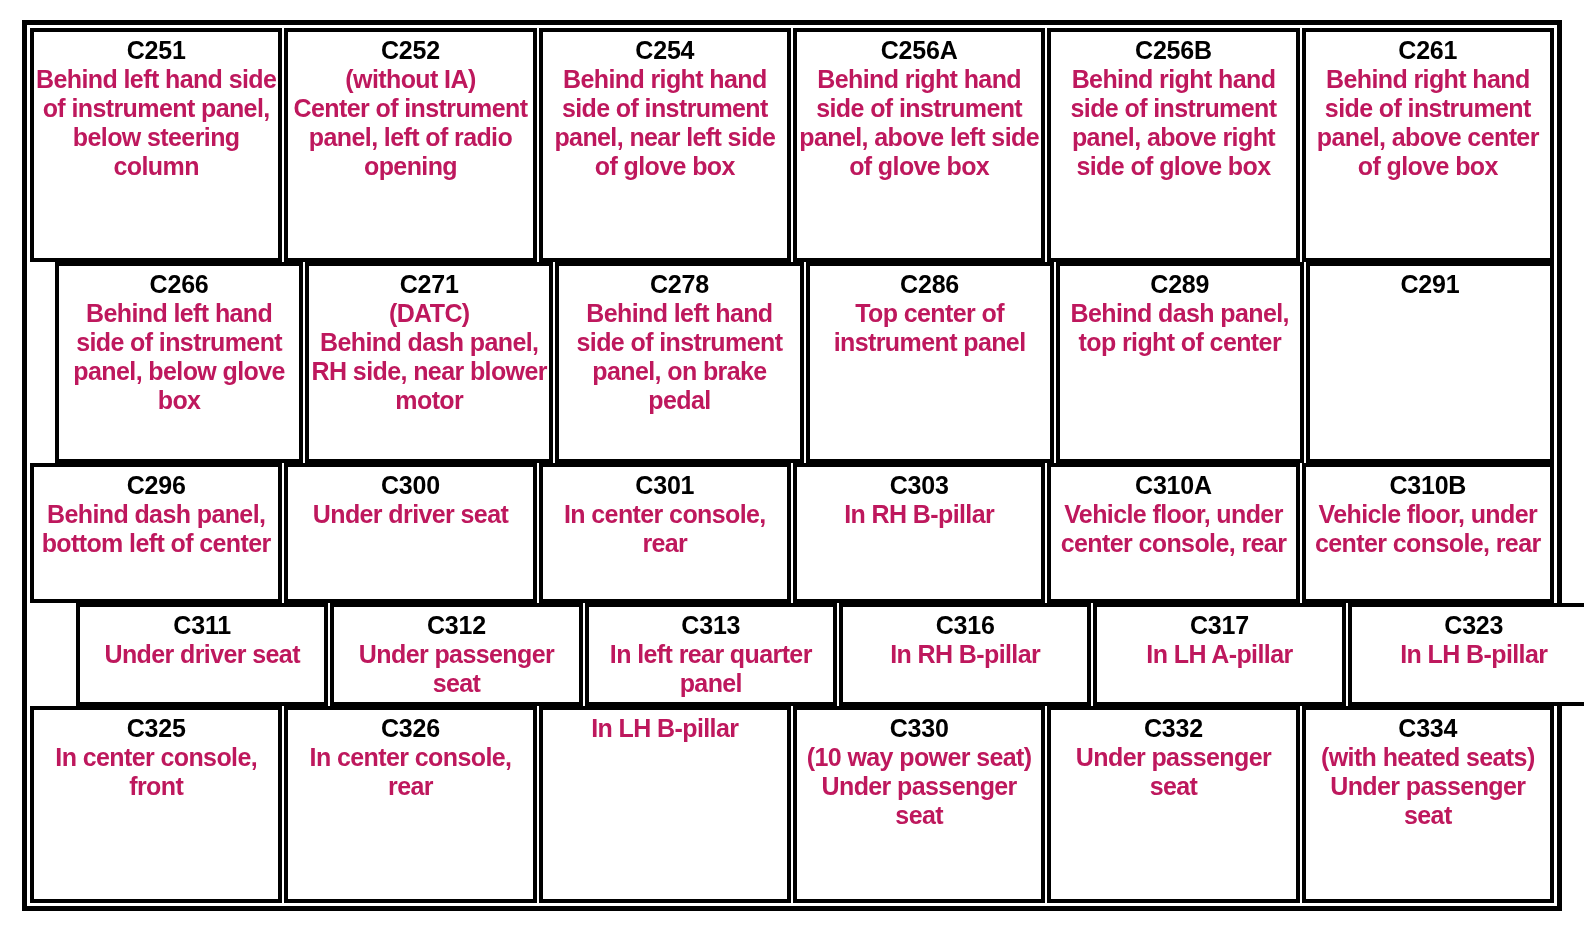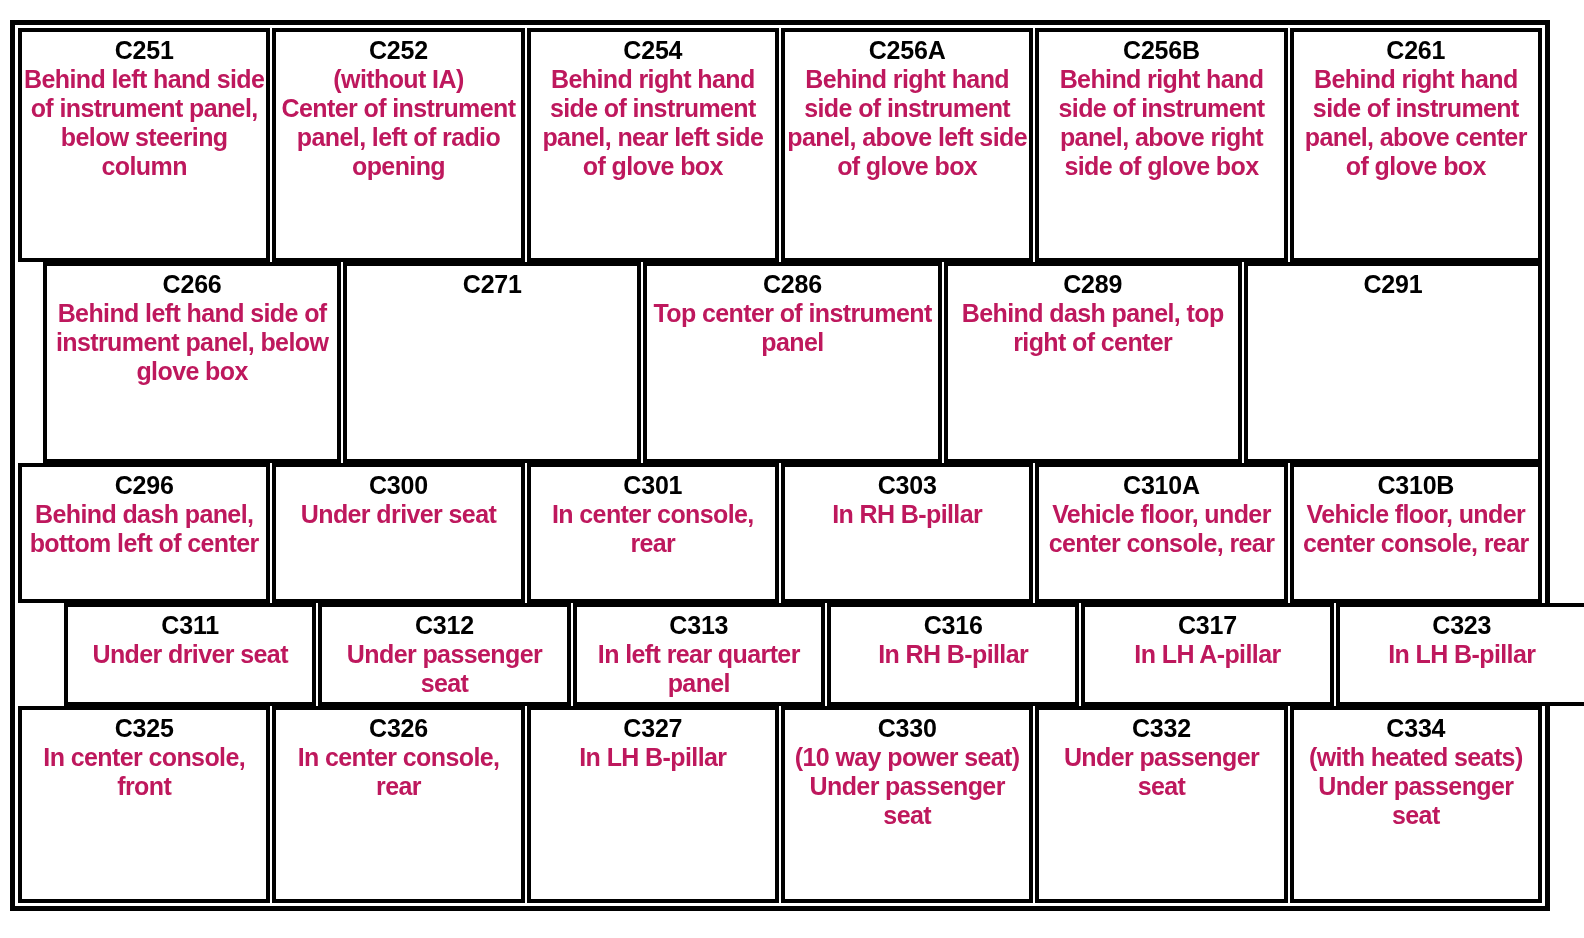--- a/index.html
+++ b/index.html
@@ -10,21 +10,21 @@
   }
   body {
     width: 1584px;
     height: 938px;
     font-family: "Liberation Sans", sans-serif;
     overflow: hidden;
   }
 
   #table-frame {
     position: absolute;
-    left: 10px;
+    left: 22px;
     top: 20px;
     width: 1540px;
     height: 891px;
     border: 5px solid #000000;
     box-sizing: border-box;
     background: #ffffff;
     padding: 3px;
   }
 
   .grid {
@@ -39,21 +39,21 @@
     display: flex;
     flex-direction: row;
     width: 100%;
     box-sizing: border-box;
   }
 
   .row-0 { height: 26.7%; }
   .row-1 { height: 23.0%; padding-left: 25px; }
   .row-2 { height: 16.0%; }
   .row-3 { height: 11.8%; margin-left: 46px; }
-  .row-4 { height: 22.5%; justify-content: flex-end; }
+  .row-4 { height: 22.5%; }
 
   .cell {
     flex: 1 1 0;
     border: 4px solid #000000;
     box-sizing: border-box;
     margin: 0 1px;
     padding: 4px 2px 2px 2px;
     background: #ffffff;
     text-align: center;
     overflow: hidden;
@@ -115,20 +115,26 @@
       </div>
     </div>
 
     <div class="row row-1">
       <div class="cell">
         <span class="cell-id">C266</span>
         <span class="cell-desc">Behind left hand side of instrument panel, below glove box</span>
       </div>
       <div class="cell">
         <span class="cell-id">C271</span>
+        <span class="cell-desc">(DATC)
+Behind dash panel, RH side, near blower motor</span>
+      </div>
+      <div class="cell">
+        <span class="cell-id">C278</span>
+        <span class="cell-desc">Behind left hand side of instrument panel, on brake pedal</span>
       </div>
       <div class="cell">
         <span class="cell-id">C286</span>
         <span class="cell-desc">Top center of instrument panel</span>
       </div>
       <div class="cell">
         <span class="cell-id">C289</span>
         <span class="cell-desc">Behind dash panel, top right of center</span>
       </div>
       <div class="cell">
@@ -193,21 +199,20 @@
     <div class="row row-4">
       <div class="cell">
         <span class="cell-id">C325</span>
         <span class="cell-desc">In center console, front</span>
       </div>
       <div class="cell">
         <span class="cell-id">C326</span>
         <span class="cell-desc">In center console, rear</span>
       </div>
       <div class="cell">
-        <span class="cell-id">C327</span>
         <span class="cell-desc">In LH B-pillar</span>
       </div>
       <div class="cell">
         <span class="cell-id">C330</span>
         <span class="cell-desc">(10 way power seat)
 Under passenger seat</span>
       </div>
       <div class="cell">
         <span class="cell-id">C332</span>
         <span class="cell-desc">Under passenger seat</span>

